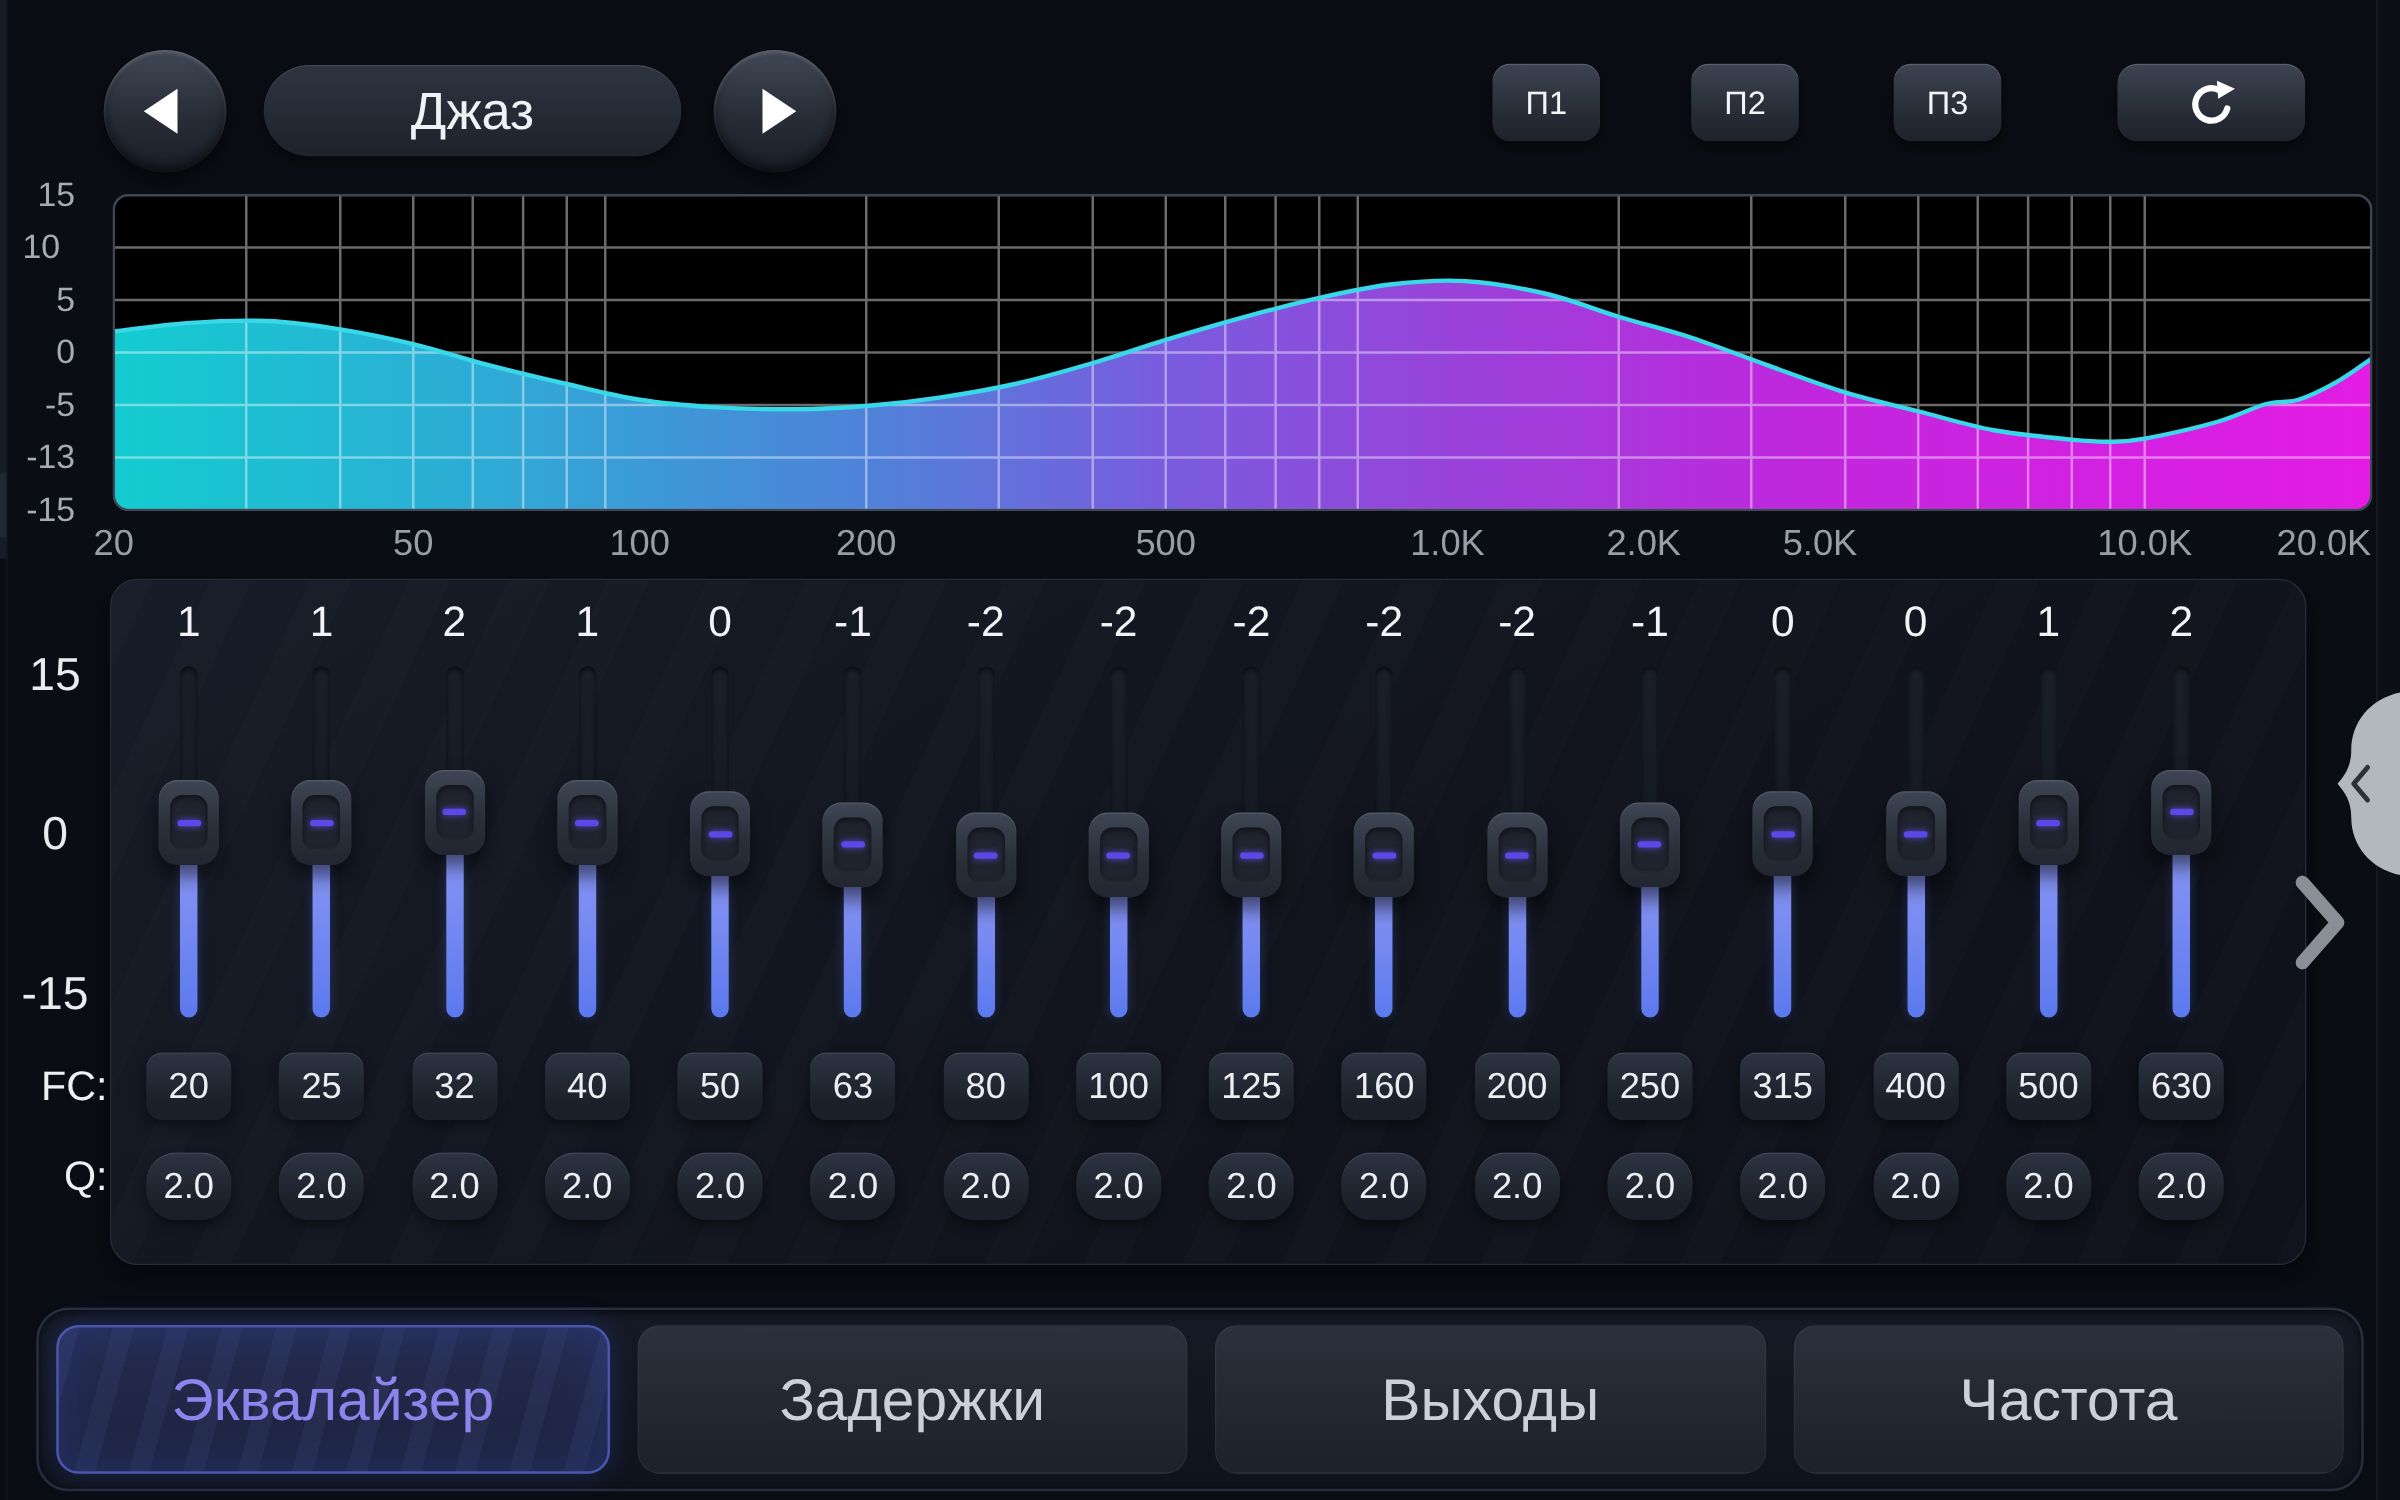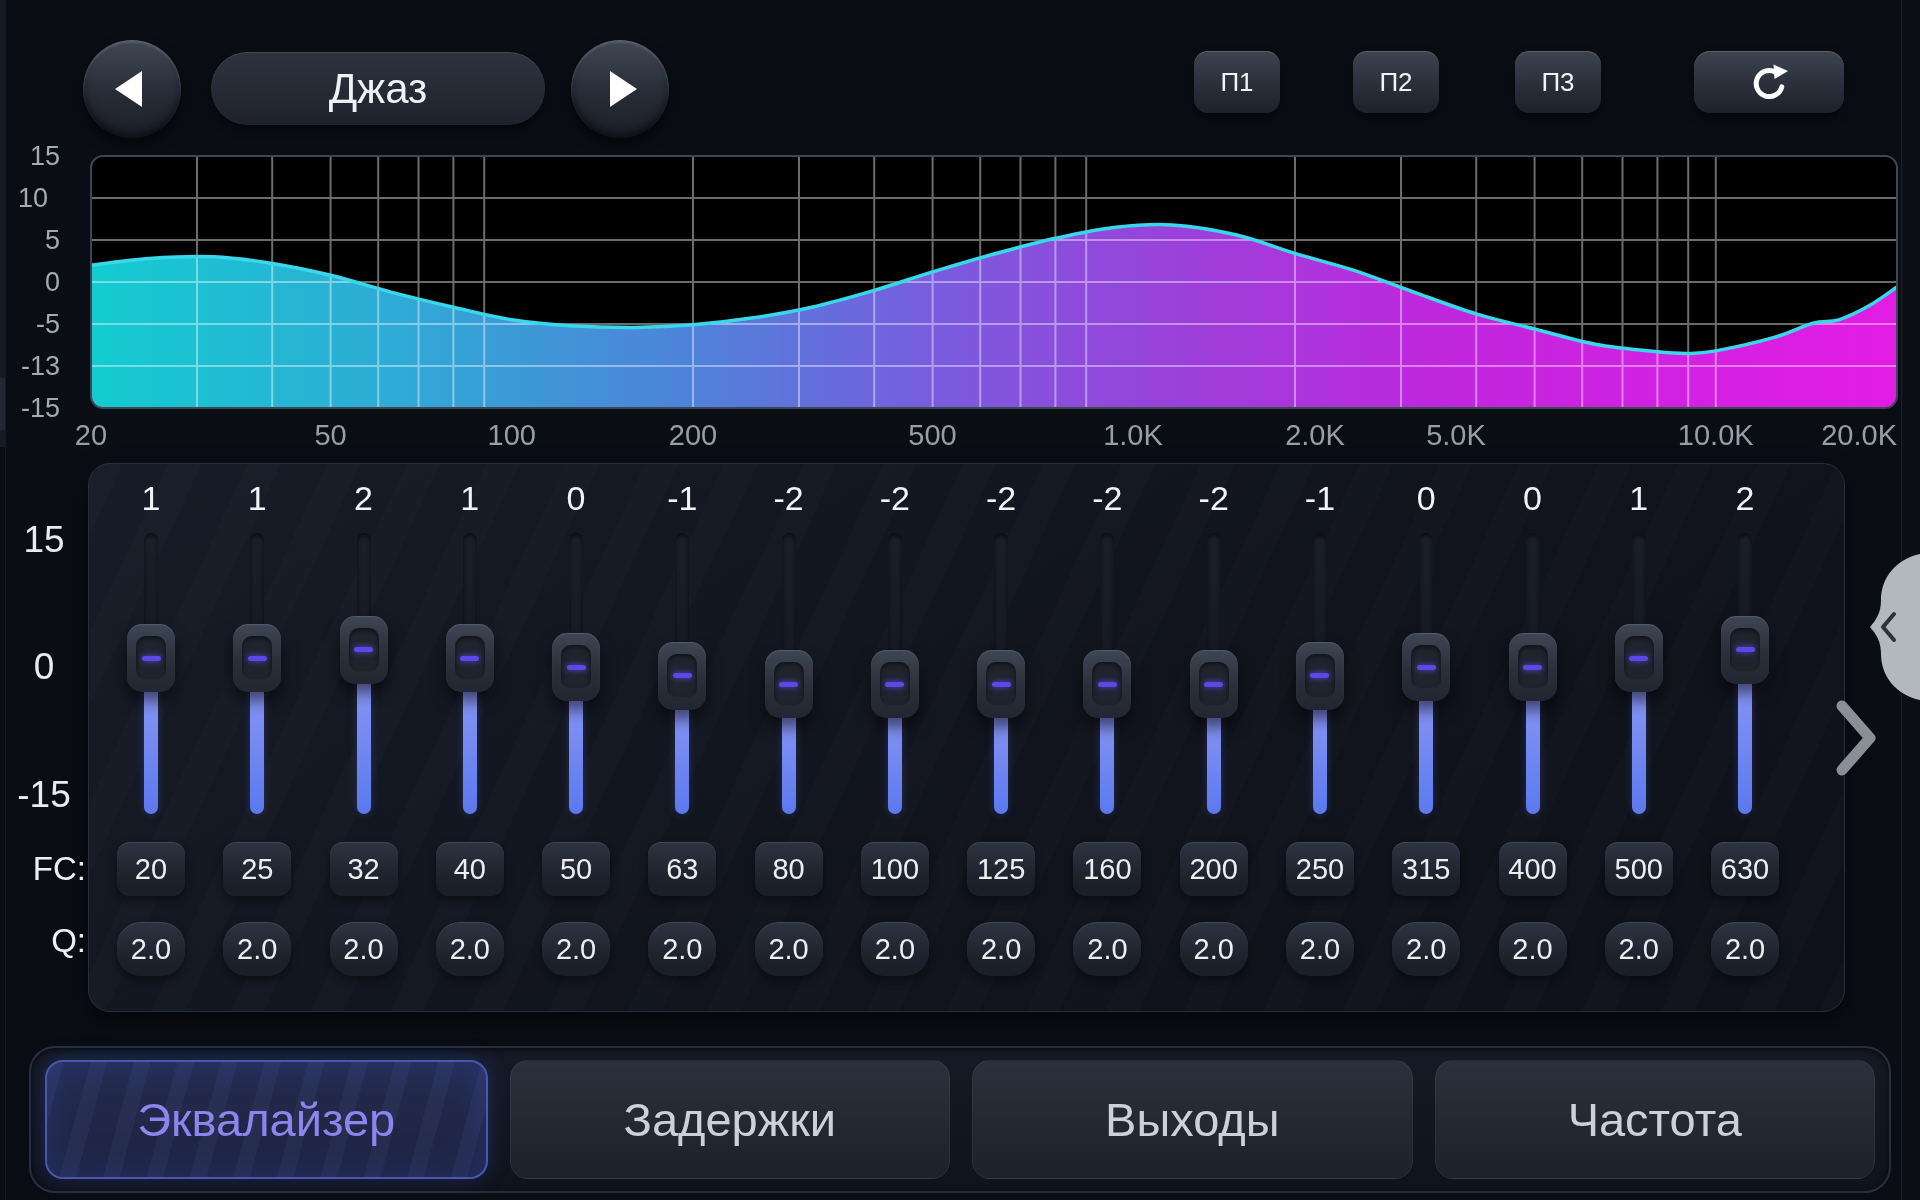--- a/index.html
+++ b/index.html
@@ -156,21 +156,21 @@
           <path d="M1.0,110.2C10.7,109.1 38.9,104.9 59.3,103.5C79.8,102.1 103.4,101.0 123.9,101.8C144.4,102.6 162.8,105.4 182.2,108.5C201.7,111.6 220.8,115.5 240.6,120.3C260.4,125.0 280.5,131.8 301.0,137.1C321.5,142.4 343.3,147.6 363.4,152.2C383.6,156.8 402.3,161.7 421.8,164.8C441.2,167.9 459.6,169.4 480.1,170.7C500.6,171.9 524.2,172.5 544.7,172.4C565.1,172.2 583.6,171.4 603.0,169.8C622.4,168.3 641.5,166.1 661.3,163.1C681.1,160.2 701.3,156.8 721.8,152.2C742.2,147.6 764.1,141.3 784.2,135.4C804.4,129.5 822.8,122.9 842.6,116.9C862.4,110.9 882.5,104.9 903.0,99.3C923.5,93.7 945.3,87.8 965.4,83.3C985.6,78.8 1004.3,74.6 1023.8,72.4C1043.2,70.2 1061.6,68.6 1082.1,69.9C1102.6,71.1 1126.2,75.2 1146.7,80.0C1167.1,84.7 1185.6,92.6 1205.0,98.4C1224.4,104.3 1243.5,108.8 1263.3,115.2C1283.1,121.7 1303.3,129.8 1323.8,137.1C1344.2,144.4 1366.1,152.8 1386.2,158.9C1406.4,165.1 1424.8,169.0 1444.6,174.0C1464.4,179.1 1484.5,185.4 1505.0,189.2C1525.5,192.9 1551.9,195.2 1567.4,196.7C1583.0,198.3 1588.5,198.5 1598.2,198.4C1608.0,198.3 1611.5,198.5 1625.8,195.9C1640.1,193.2 1667.9,187.1 1684.1,182.4C1700.3,177.8 1712.2,171.1 1722.9,168.2C1733.7,165.2 1739.2,167.7 1748.7,164.8C1758.1,161.9 1769.7,156.0 1779.5,150.5C1789.2,145.1 1802.4,135.1 1807.0,132.0" fill="none" stroke="#38d8e8" stroke-width="3.5"></path>
         </g>
         <rect x="1" y="1" width="1806" height="252" rx="12" fill="none" stroke="#3e4554" stroke-width="2"></rect>
       </svg></div>
   <div class="chart-xaxis" id="chart-xaxis">
       <span style="left: 1px; transform: translateX(-50%);">20</span>
       <span style="left: 240.56px; transform: translateX(-50%);">50</span>
       <span style="left: 421.78px; transform: translateX(-50%);">100</span>
       <span style="left: 603px; transform: translateX(-50%);">200</span>
       <span style="left: 842.56px; transform: translateX(-50%);">500</span>
-      <span style="left: 1043px; transform: translateX(-50%);">1.0K</span>
+      <span style="left: 1068px; transform: translateX(-50%);">1.0K</span>
       <span style="left: 1205px; transform: translateX(-50%); margin-left: 20px;">2.0K</span>
       <span style="left: 1366px; transform: translateX(-50%);">5.0K</span>
       <span style="left: 1625.78px; transform: translateX(-50%);">10.0K</span>
       <span style="left: 1807px; transform: translateX(-100%);">20.0K</span>
     </div>
 
   <div class="slider-panel"></div>
   <span class="eq-axis-label" style="top:540px;">15</span>
   <span class="eq-axis-label" style="top:667px;">0</span>
   <span class="eq-axis-label" style="top:795px;">-15</span>

